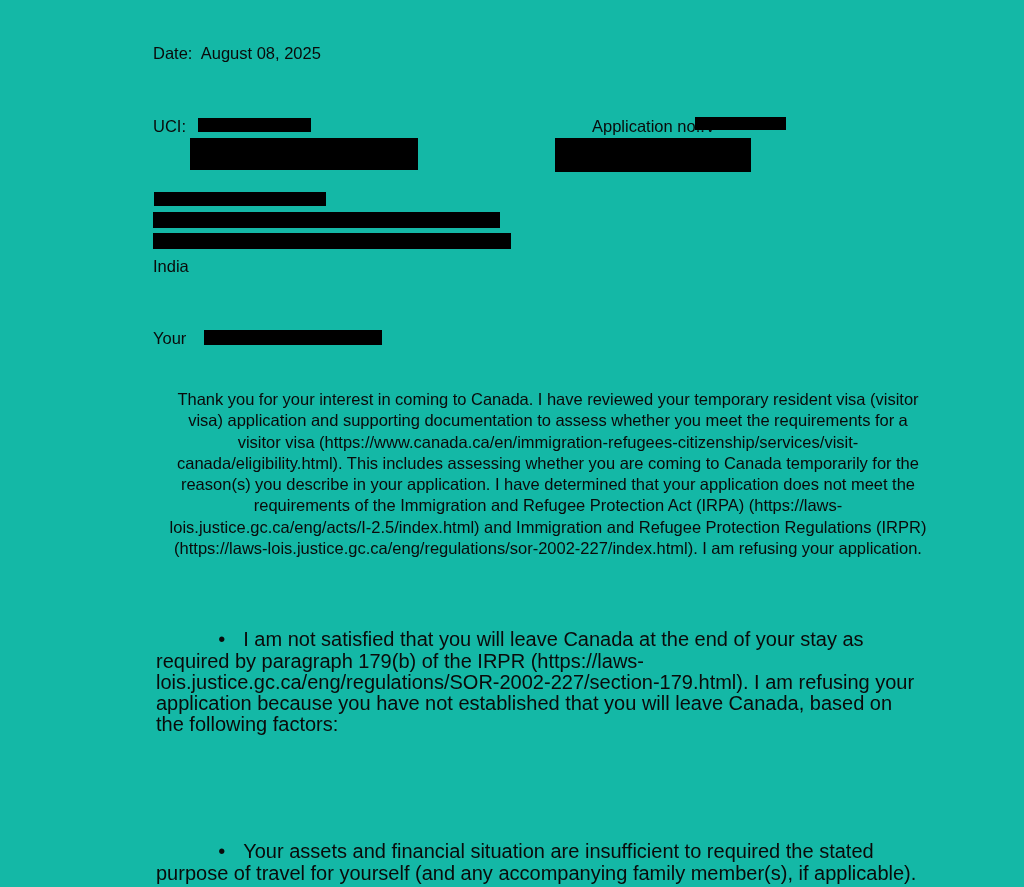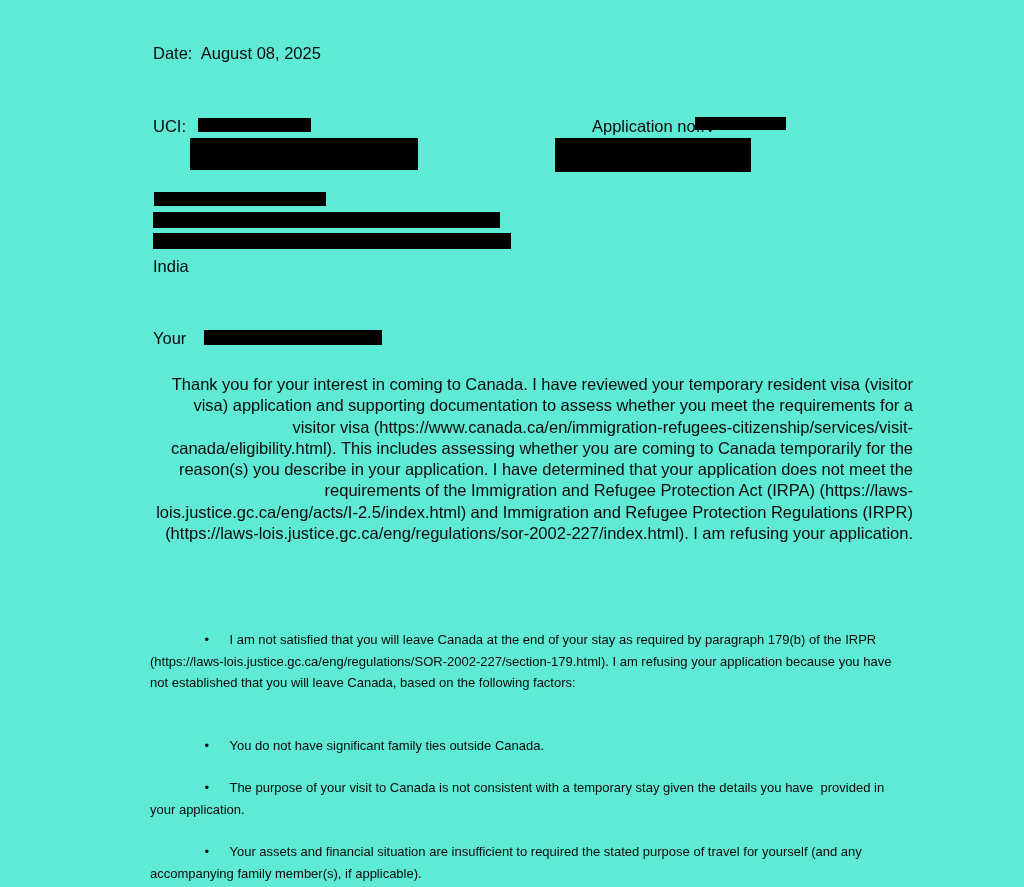--- a/index.html
+++ b/index.html
@@ -13,21 +13,21 @@
     position: relative;
     font-family: "Liberation Sans", sans-serif;
     color: #000000;
     overflow: hidden;
     -webkit-font-smoothing: antialiased;
   }
 
   .page {
     position: absolute;
     inset: 0;
-    background: #5eead4;
+    background: #14b8a6;
   }
 
   
   .abs {
     position: absolute;
     white-space: pre;
     font-size: 16.5px;
     line-height: 21.3px;
     color: #0a0a0a;
   }
@@ -62,37 +62,38 @@
   }
 
   .dear-label {
     left: 153px;
     top: 328px;
   }
 
   
   .body-block {
     position: absolute;
-    left: 153px;
+    left: 168px;
     width: 760px;
     font-size: 16.5px;
     line-height: 21.3px;
     color: #0a0a0a;
-    text-align: right;
+    text-align: center;
     white-space: pre-wrap;
     word-spacing: -0.1px;
+    margin-top: 15px;
   }
 
   .para-intro { top: 374px; }
 
   .bullet-row {
     position: absolute;
-    left: 150px;
+    left: 156px;
     width: 762px;
-    font-size: 13px;
+    font-size: 20px;
     line-height: 21.3px;
     color: #0a0a0a;
     white-space: pre-wrap;
   }
 
   .bullet-1 { top: 608px; }
   .bullet-2 { top: 714px; }
   .bullet-3 { top: 756px; }
   .bullet-4 { top: 820px; }
   .bullet-indent {
@@ -129,25 +130,19 @@
       <div class="redaction" style="left: 153px; top: 233px; width: 358px; height: 16px; background: rgb(0, 0, 0);"></div>
       <div class="redaction" style="left: 204px; top: 330px; width: 178px; height: 15px; background: rgb(0, 0, 0);"></div>
     </div>
 
   <div class="body-block para-intro">Thank you for your interest in coming to Canada. I have reviewed your temporary resident visa (visitor visa) application and supporting documentation to assess whether you meet the requirements for a visitor visa (https://www.canada.ca/en/immigration-refugees-citizenship/services/visit-canada/eligibility.html). This includes assessing whether you are coming to Canada temporarily for the reason(s) you describe in your application. I have determined that your application does not meet the requirements of the Immigration and Refugee Protection Act (IRPA) (https://laws-lois.justice.gc.ca/eng/acts/I-2.5/index.html) and Immigration and Refugee Protection Regulations (IRPR) (https://laws-lois.justice.gc.ca/eng/regulations/sor-2002-227/index.html). I am refusing your application.</div>
 
   <div class="bullet-row bullet-1">
     <span class="bullet-indent"></span><span class="bullet-dot">•</span><span>I am not satisfied that you will leave Canada at the end of your stay as required by paragraph 179(b) of the IRPR (https://laws-lois.justice.gc.ca/eng/regulations/SOR-2002-227/section-179.html). I am refusing your application because you have not established that you will leave Canada, based on the following factors:</span>
   </div>
 
-  <div class="bullet-row bullet-2">
-    <span class="bullet-indent"></span><span class="bullet-dot">•</span><span>You do not have significant family ties outside Canada.</span>
-  </div>
 
-  <div class="bullet-row bullet-3">
-    <span class="bullet-indent"></span><span class="bullet-dot">•</span><span>The purpose of your visit to Canada is not consistent with a temporary stay given the details you have  provided in your application.</span>
-  </div>
 
   <div class="bullet-row bullet-4">
     <span class="bullet-indent"></span><span class="bullet-dot">•</span><span>Your assets and financial situation are insufficient to required the stated purpose of travel for yourself (and any accompanying family member(s), if applicable).</span>
   </div>
 
 </div>
 
 </body></html>

